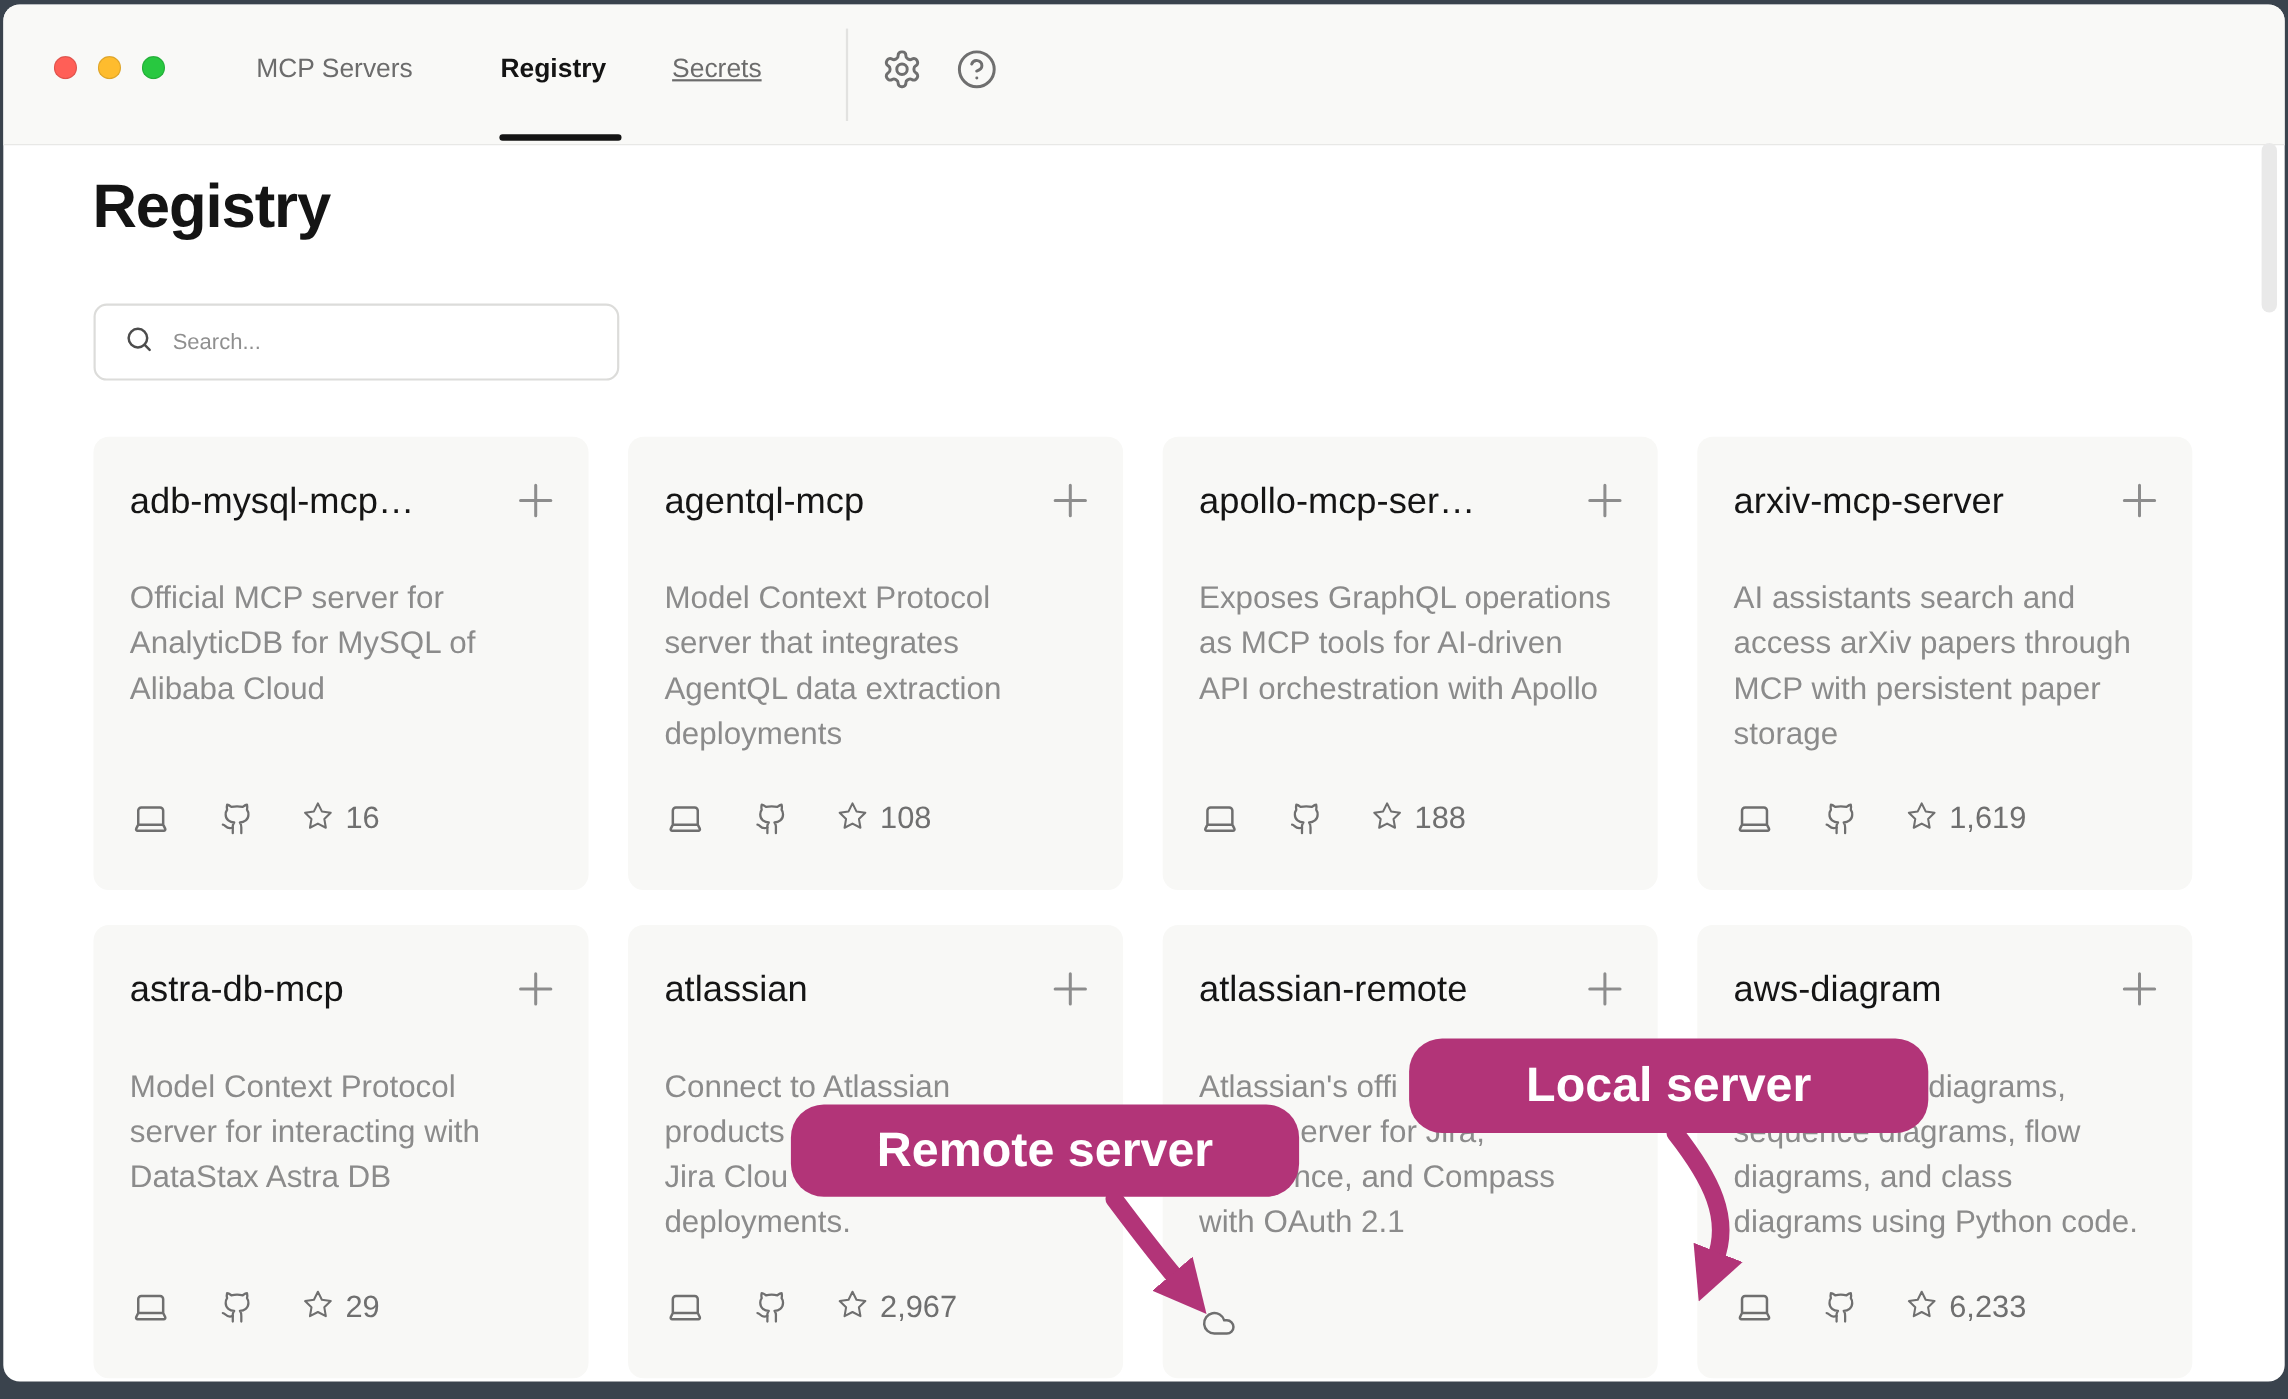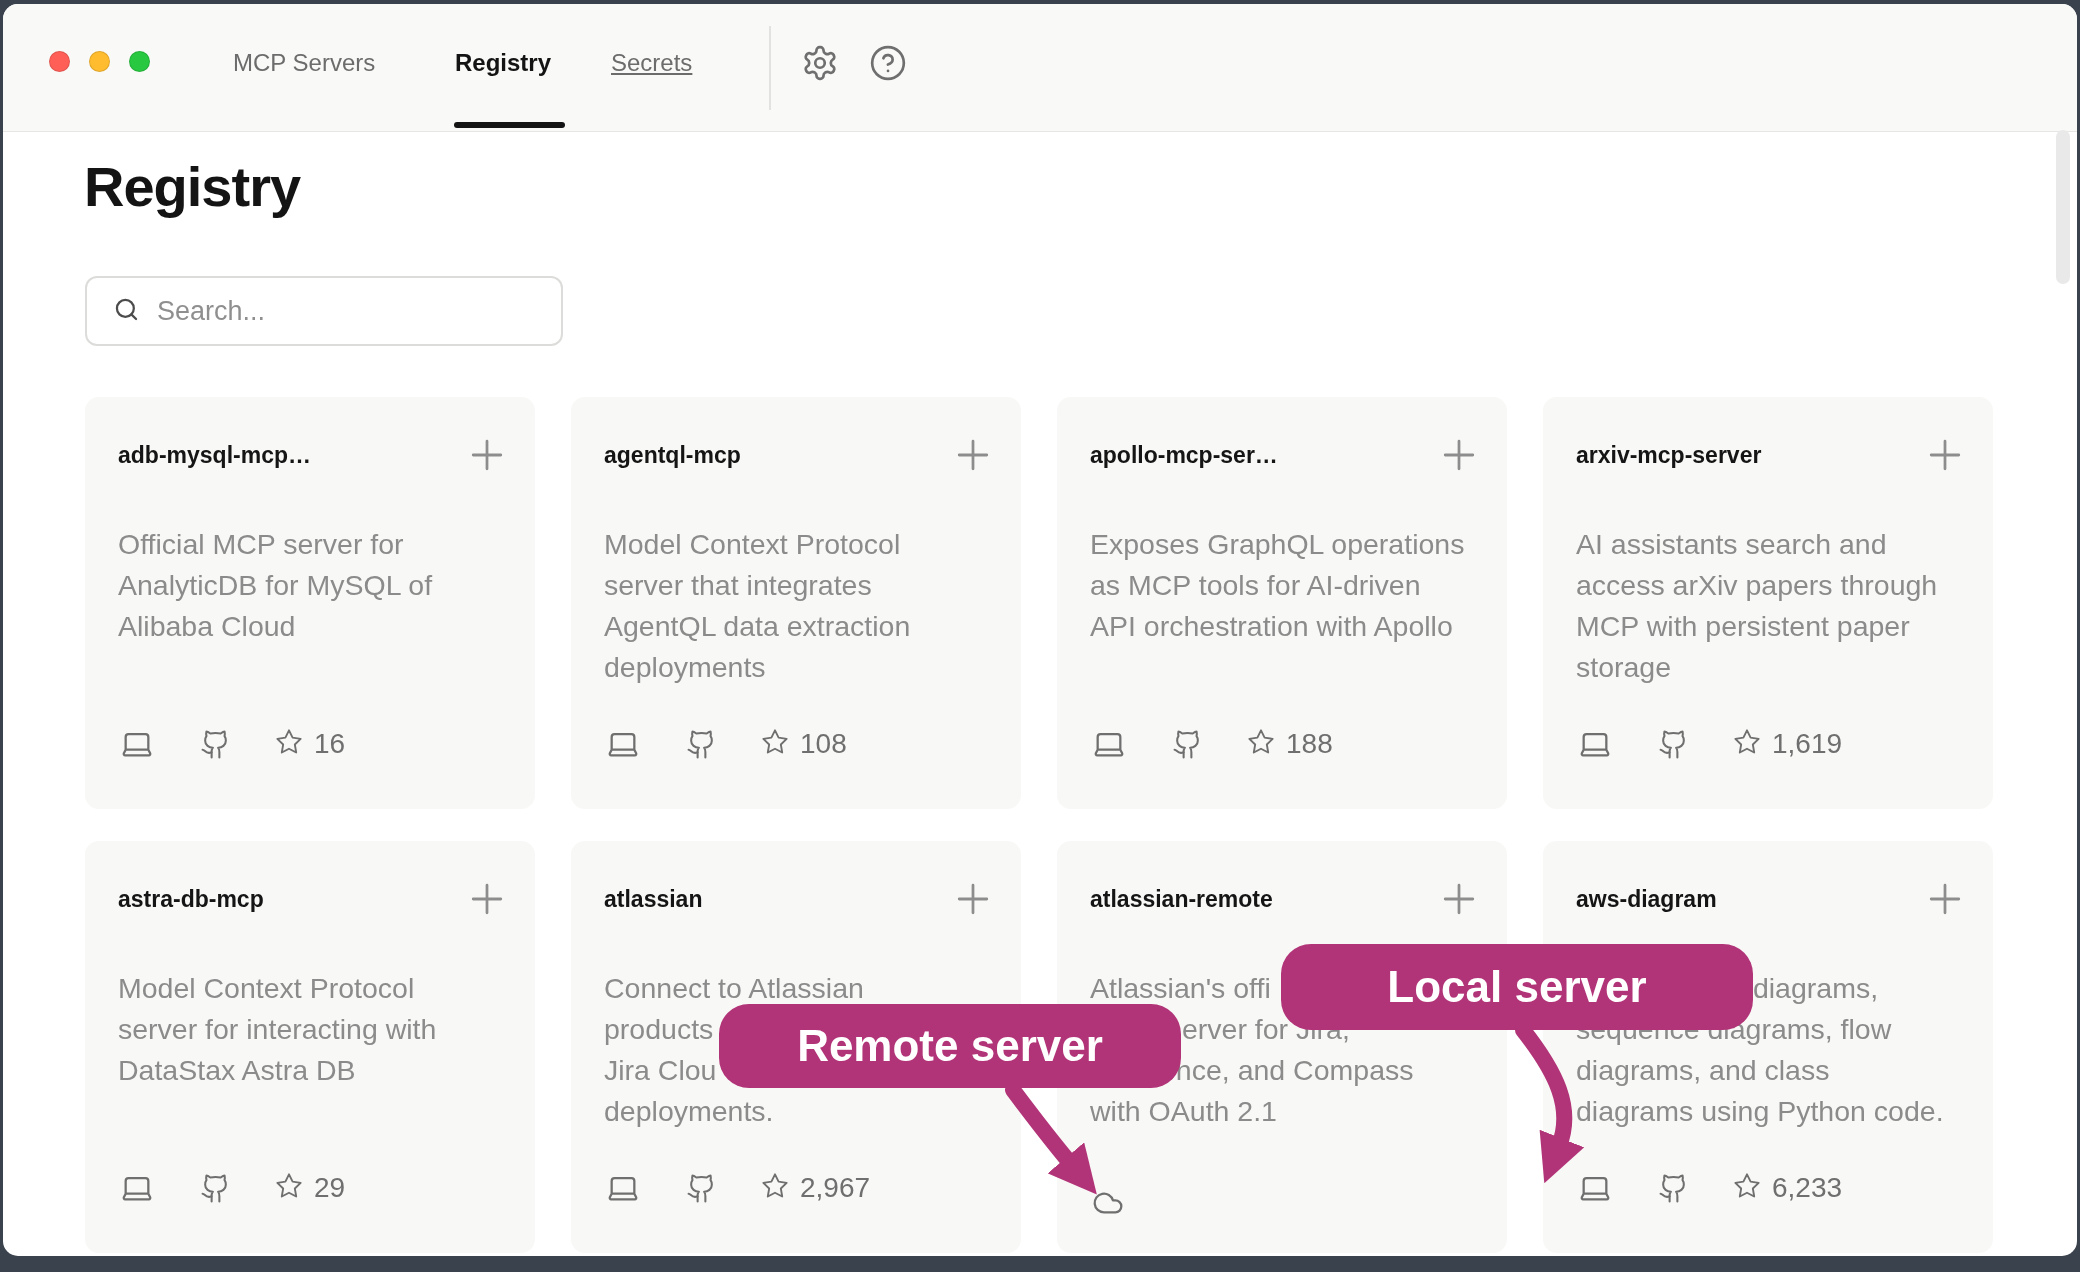--- a/index.html
+++ b/index.html
@@ -32,27 +32,27 @@
   .iconbtn{position:absolute;top:40px;width:40px;height:40px;background:none;border:none;color:var(--gray-icon);}
   .iconbtn.settings{left:797px;}
   .iconbtn.help{left:865px;}
   .iconbtn svg{width:38px;height:38px;}
   
   .scroll-thumb{position:absolute;right:7px;top:126px;width:14px;height:154px;border-radius:7px;background:#e9e9e9;}
   
   .page-title{position:absolute;left:81px;top:150px;font-size:56px;line-height:66px;font-weight:800;letter-spacing:-1px;color:#141414;}
   .search{position:absolute;left:82px;top:272px;width:478px;height:70px;border:2px solid #dcdcda;border-radius:12px;background:#fff;display:flex;align-items:center;}
   .search svg{width:27px;height:27px;margin-left:26px;flex:none;color:#4c4c4c;}
-  .search input{border:none;outline:none;background:transparent;font-size:27px;color:#000000;margin-left:17px;width:380px;font-family:inherit;}
+  .search input{border:none;outline:none;background:transparent;font-size:20px;color:#000000;margin-left:17px;width:380px;font-family:inherit;}
   .search input::placeholder{color:#8f8f8f;}
   
   .grid{position:absolute;left:82px;top:393px;display:grid;grid-template-columns:repeat(4,450px);column-gap:36px;row-gap:32px;}
   .card{position:relative;width:450px;height:412px;background:#f8f8f6;border-radius:14px;}
   .card-head{display:flex;justify-content:space-between;align-items:flex-start;padding:38px 30px 0 33px;}
-  .card-title{font-size:23px;line-height:40px;font-weight:700;color:#151515;white-space:nowrap;}
+  .card-title{font-size:33px;line-height:40px;font-weight:400;color:#151515;white-space:nowrap;}
   .add{background:none;border:none;color:#8d8d8d;margin-top:2px;}
   .add svg{width:36px;height:36px;}
   .desc{padding:0 33px;margin-top:48px;}
   .dline{font-size:28.5px;line-height:41px;color:#8b8b8b;white-space:nowrap;overflow:visible;}
   .card:nth-child(7) .dline:nth-child(2){padding-left:92px;}
   .card:nth-child(7) .dline:nth-child(3){padding-left:70px;}
   .card:nth-child(8) .dline:nth-child(1){padding-left:150px;}
   .foot{position:absolute;left:33px;bottom:48px;display:flex;align-items:center;gap:44px;color:var(--gray-icon);}
   .card:nth-child(7) .foot{bottom:34px;}
   .fi svg{display:block;}

